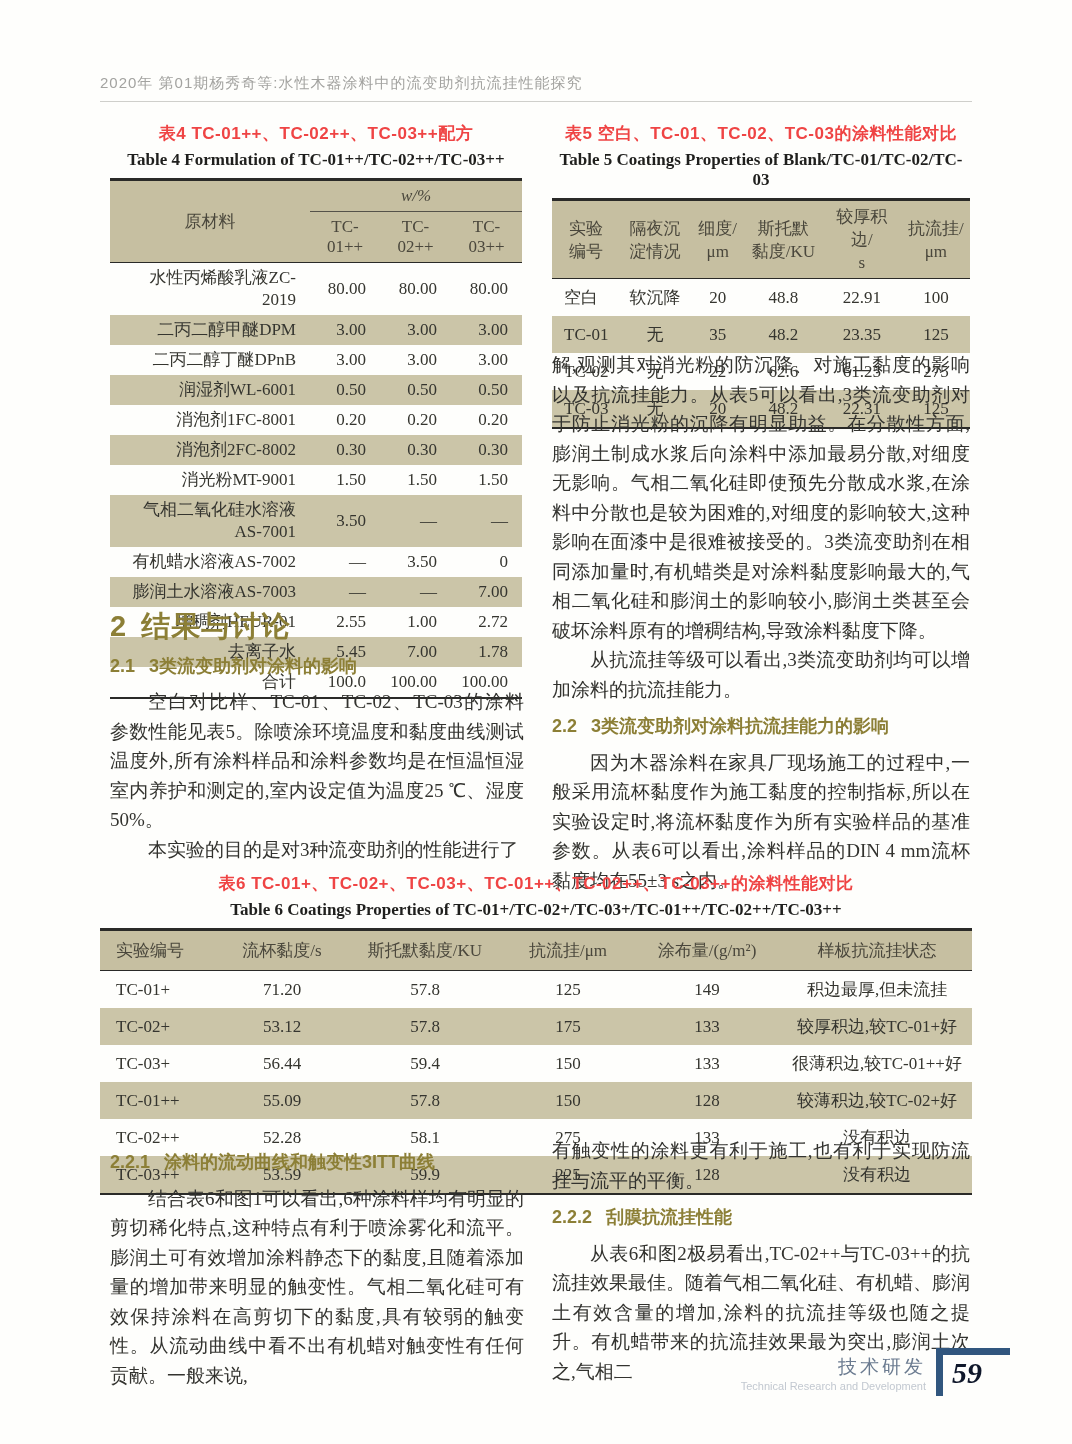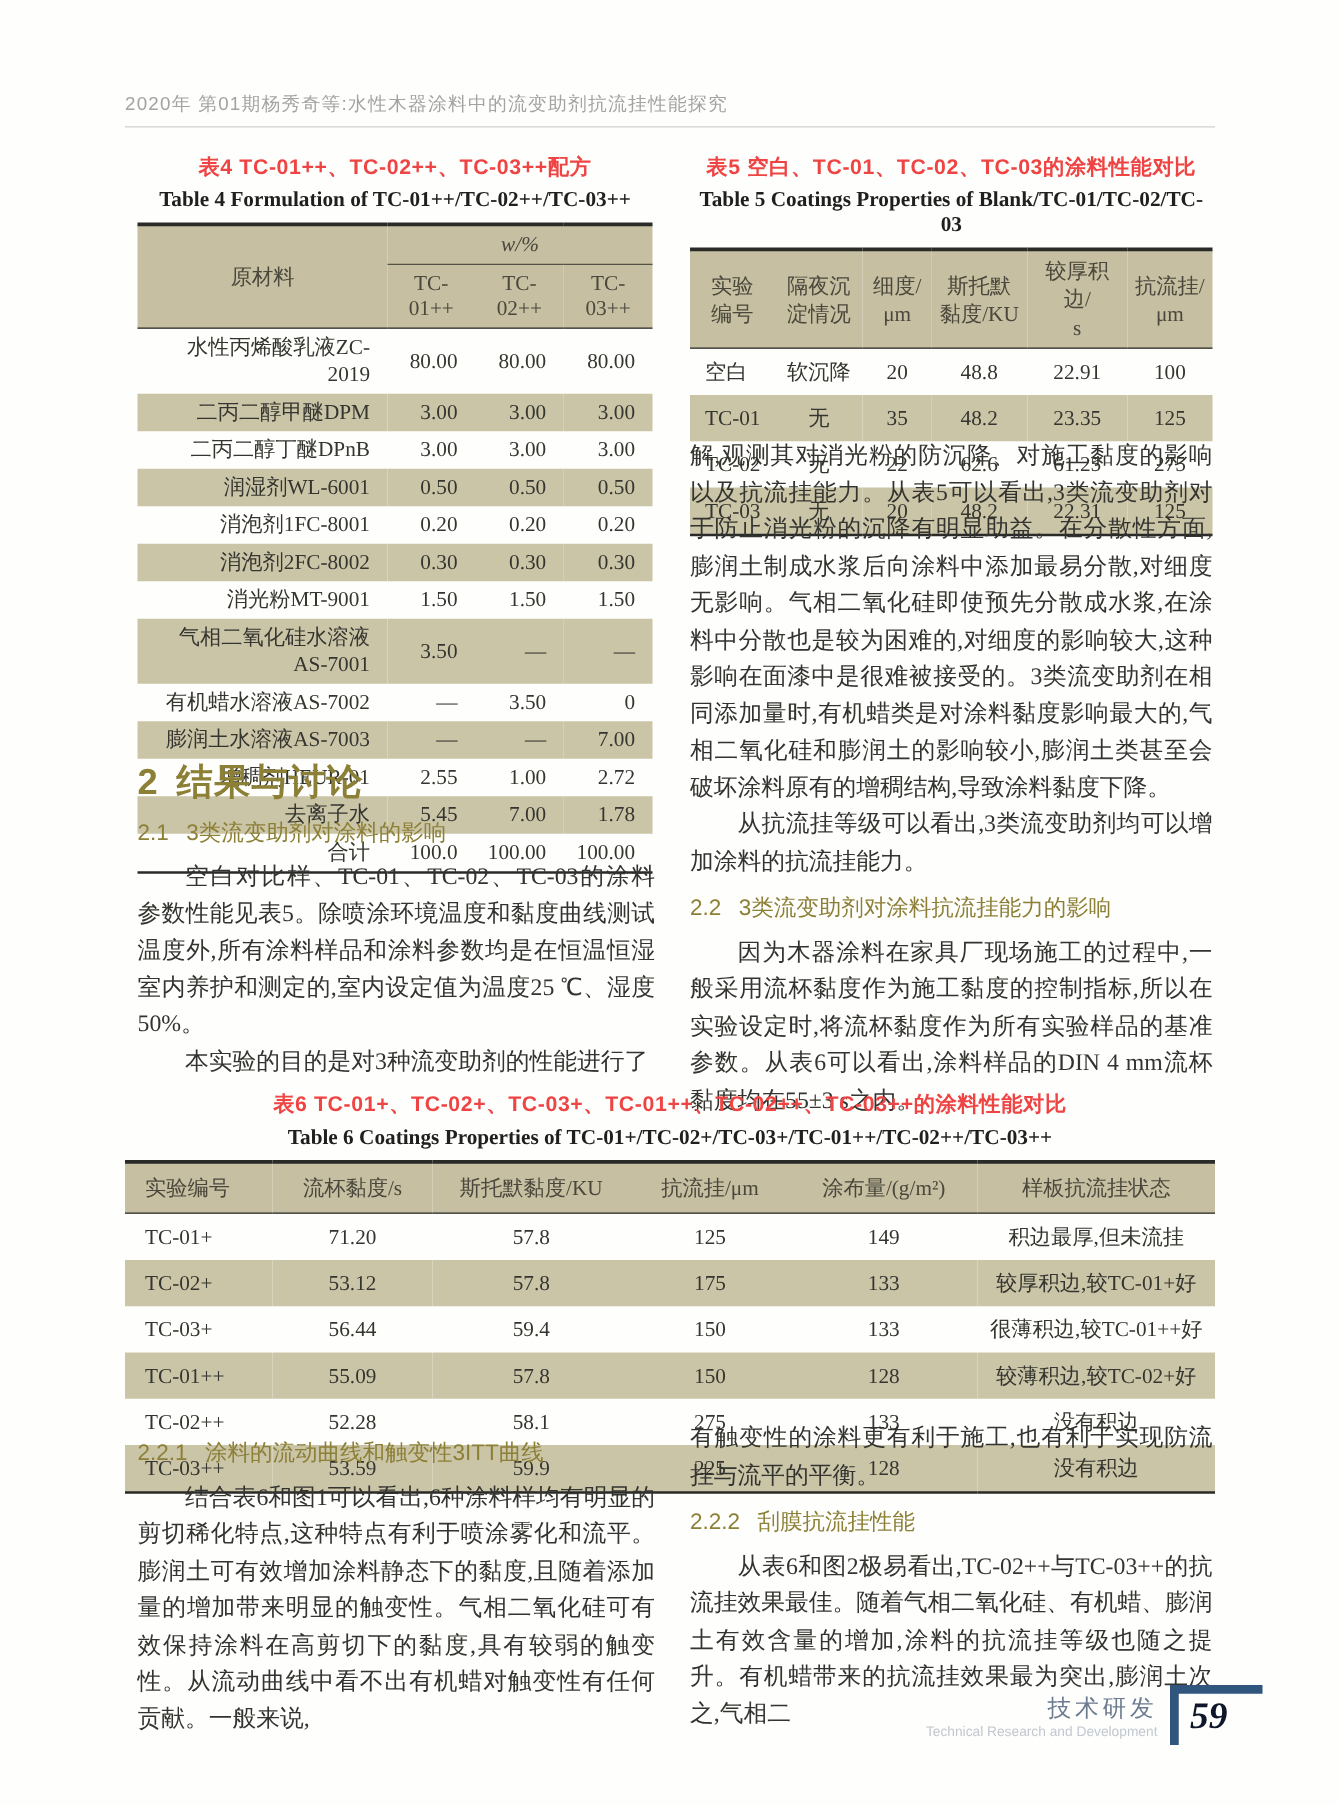--- a/index.html
+++ b/index.html
@@ -44,21 +44,21 @@
   #table6 { font-size:17px; }
   #table6 th { padding:8px 4px; text-align:center; }
   #table6 td { text-align:center; padding:7px 4px; }
   #table6 td:first-child { text-align:left; padding-left:16px; }
 
   
   .col { position:absolute; color:#33332f; font-size:19px; line-height:29.5px; text-align:justify; }
   .col p.indent { text-indent:2em; }
   h2.sec { color:#8c7f36; font-family:"Liberation Sans", sans-serif; font-size:29px; font-weight:bold;
            margin:16px 0 10px 0; letter-spacing:1px;}
-  h3.sub { color:#8c7f36; font-family:"Liberation Sans", sans-serif; font-size:18px; font-weight:normal;
+  h3.sub { color:#8c7f36; font-family:"Liberation Sans", sans-serif; font-size:18px; font-weight:bold;
            margin:8px 0 6px 0; }
   h2.sec .no, h3.sub .no { margin-right:14px; }
 
   
   .footer { position:absolute; right:62px; top:1348px; display:flex; align-items:flex-start; }
   .footer-labels { text-align:right; margin-right:10px; padding-top:6px; }
   .footer-zh { color:#6b7b90; font-size:19px; letter-spacing:3px; font-family:"Liberation Sans", sans-serif; }
   .footer-en { color:#c2c8d0; font-size:11px; font-family:"Liberation Sans", sans-serif; }
   .pagenum-box { position:relative; width:74px; height:50px; }
   .pagenum-topbar { position:absolute; left:0; top:0; width:74px; height:7px; background:#31567e; }

